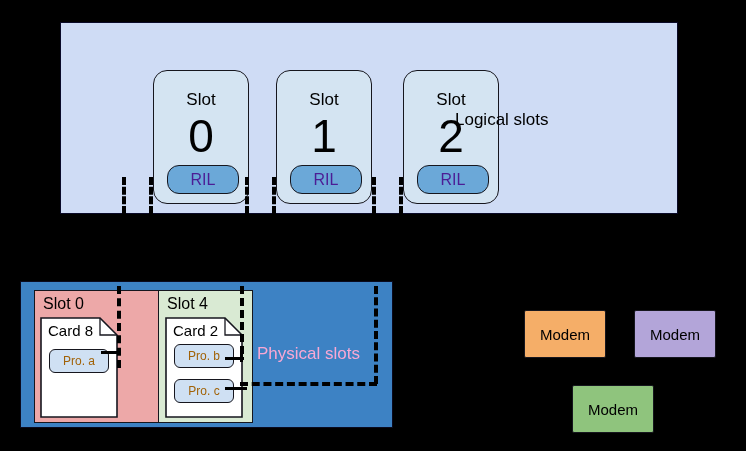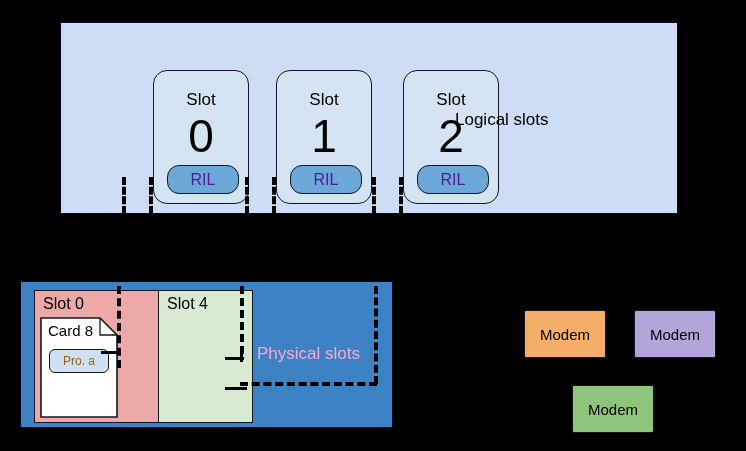--- a/index.html
+++ b/index.html
@@ -252,20 +252,29 @@
           <path d="M60,1 L60,18 L77,18" fill="none" stroke="#16161e" stroke-width="1.3"></path>
         </svg>
         <div class="card-title">Card 8</div>
         <div class="pro-box" style="left:9px; top:32px;">Pro. a</div>
       </div>
     </div>
 
     <div class="psl-slot psl-slot-1">
       <div class="psl-slot-title">Slot 4</div>
 
+      <div class="card-shape card-2" style="background:transparent; border:none;">
+        <svg class="card-svg" width="78" height="101" viewBox="0 0 78 101">
+          <path d="M1,1 L60,1 L77,18 L77,100 L1,100 Z" fill="#ffffff" stroke="#16161e" stroke-width="1.6" stroke-linejoin="miter"></path>
+          <path d="M60,1 L60,18 L77,18" fill="none" stroke="#16161e" stroke-width="1.3"></path>
+        </svg>
+        <div class="card-title">Card 2</div>
+        <div class="pro-box" style="left:9px; top:27px;">Pro. b</div>
+        <div class="pro-box" style="left:9px; top:62px;">Pro. c</div>
+      </div>
     </div>
   </div>
 
   <div class="abs dash-v" style="left:117px; top:286px; height:82px;"></div>
   <div class="abs dash-v" style="left:240px; top:286px; height:68px;"></div>
   <div class="abs dash-v" style="left:374px; top:286px; height:98px;"></div>
   <div class="abs dash-h" style="left:240px; top:382px; width:137px;"></div>
 
   <div class="abs stub" style="left:101px; top:351px; width:19px;"></div>
   <div class="abs stub" style="left:225px; top:357px; width:19px;"></div>

